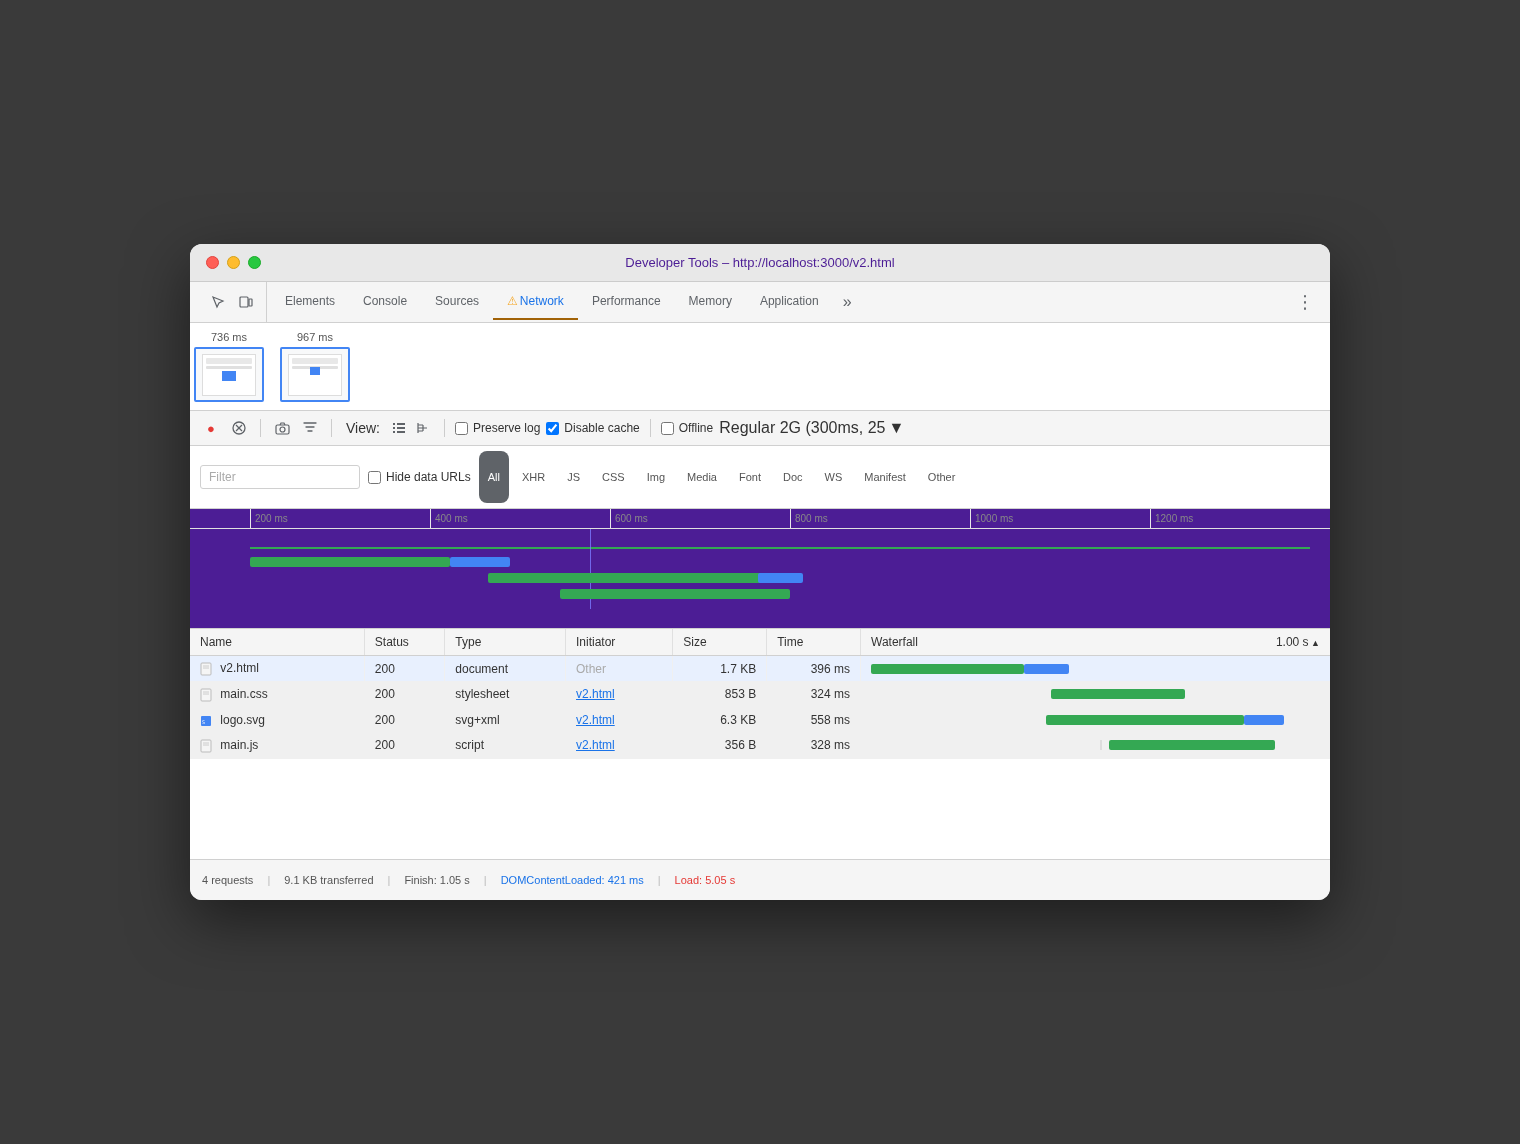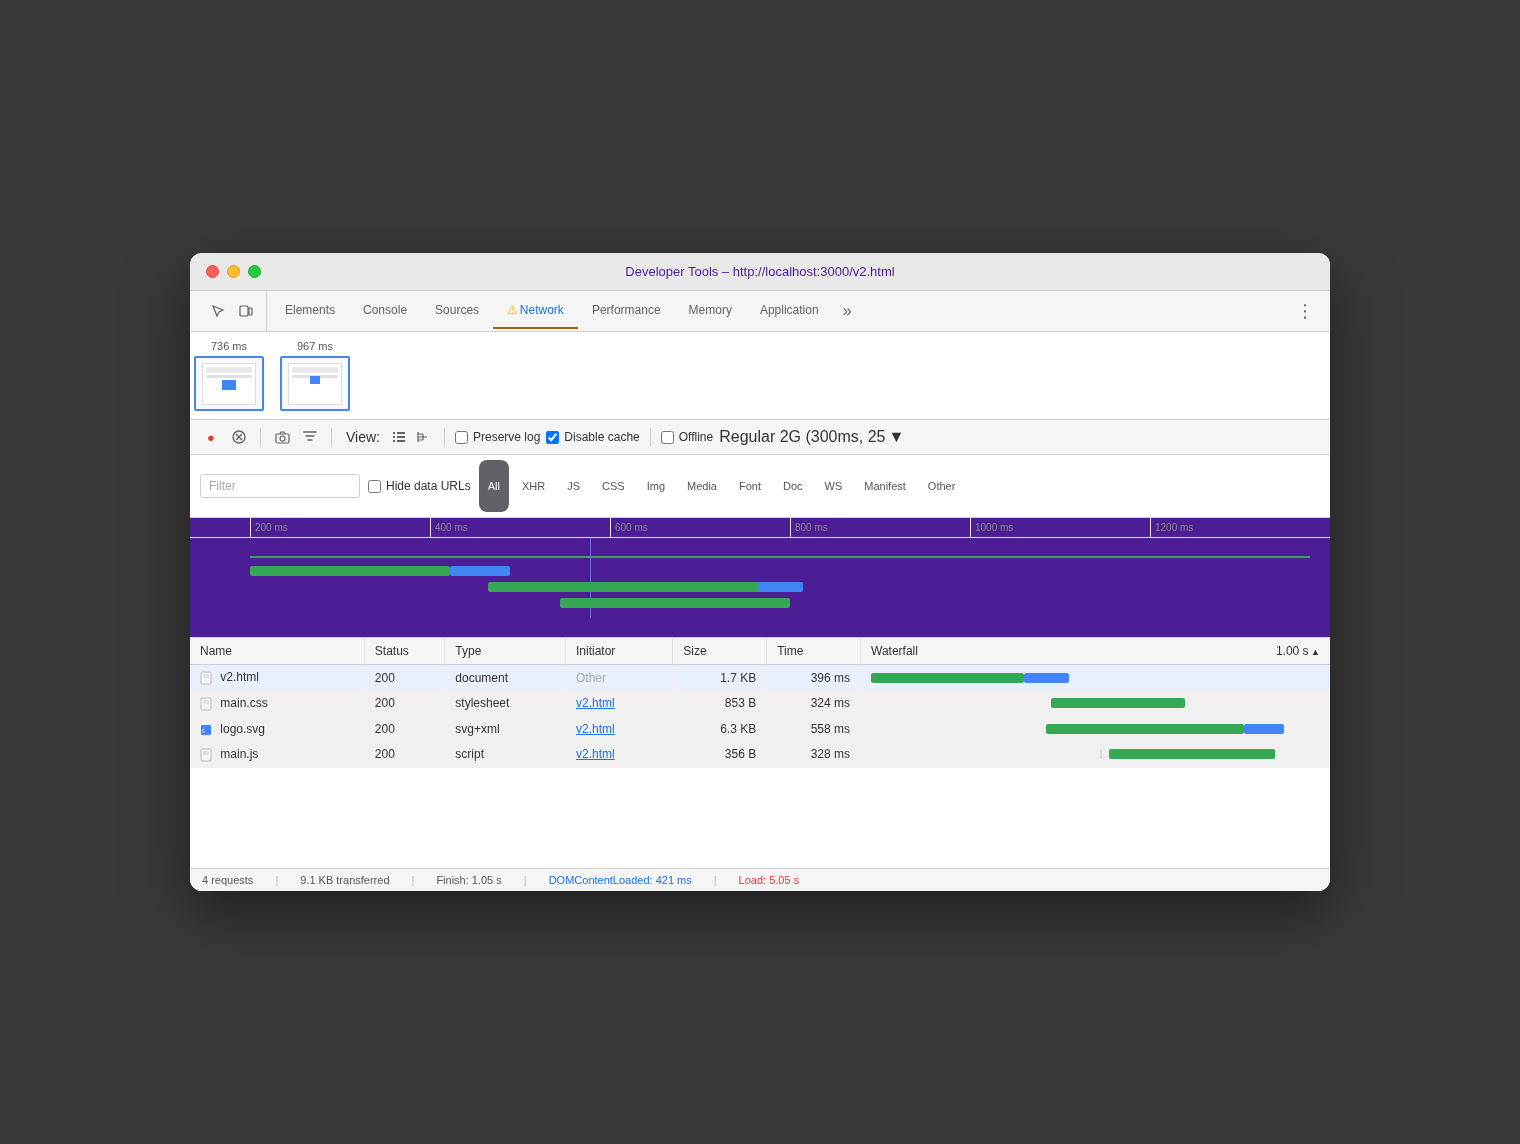--- a/index.html
+++ b/index.html
@@ -276,26 +276,26 @@
     .wf-green { background: #34a853; }
     .wf-blue { background: #4285f4; }
     .waterfall-header {
       display: flex;
       justify-content: space-between;
       align-items: center;
     }
     .status-bar {
       background: #f5f5f5;
       border-top: 1px solid #d0d0d0;
-      padding: 5px 12px;
+      padding: 14px 12px;
       font-size: 11px;
       color: #555;
       display: flex;
       align-items: flex-start;
-      gap: 18px;
+      gap: 10px;
     }
     .status-sep {
       color: #bbb;
       margin: 0 4px;
     }
     .dom-loaded { color: #1a73e8; }
     .load-time { color: #e53935; }
     .screenshots-area {
       background: #fff;
       border-bottom: 1px solid #d0d0d0;

